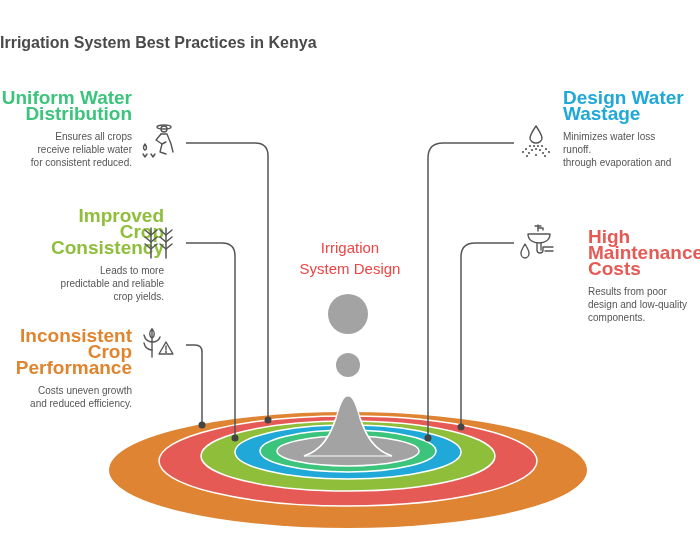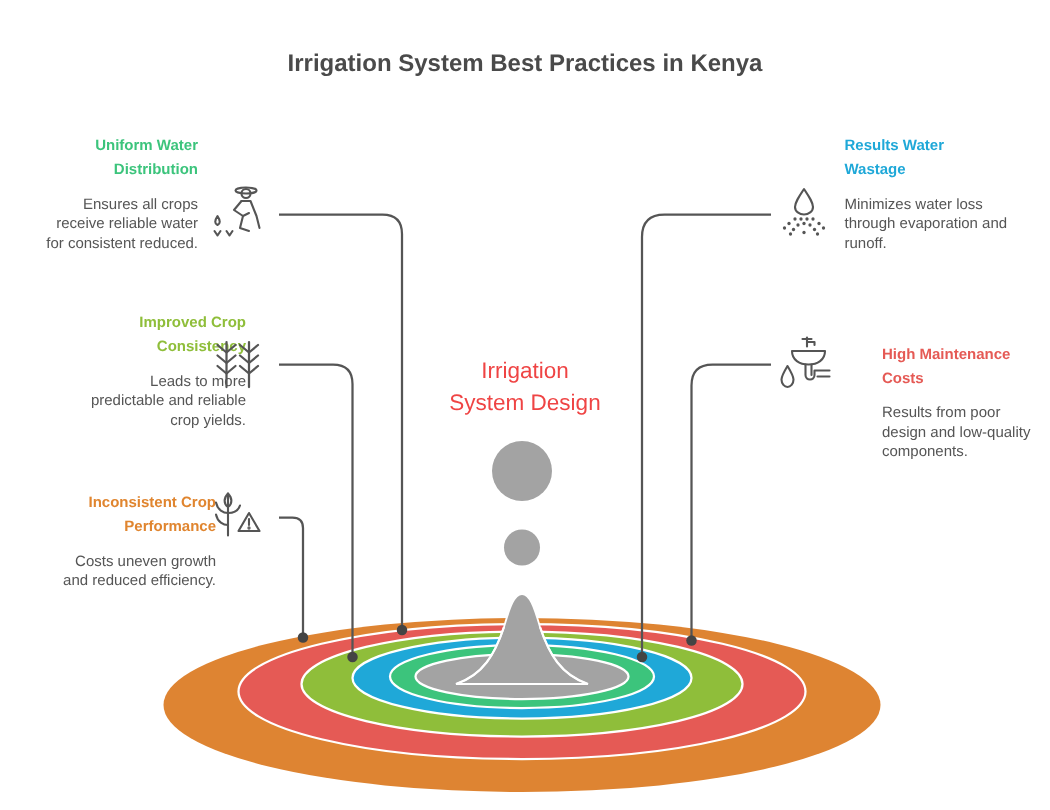--- a/index.html
+++ b/index.html
@@ -1,21 +1,21 @@
 <!DOCTYPE html>
 <html><head>
 <meta charset="utf-8">
 <style>
   html, body { margin: 0; padding: 0; background: #ffffff; }
   body { width: 700px; height: 540px; position: relative; overflow: hidden;
          font-family: "Liberation Sans", "DejaVu Sans", sans-serif; }
-  .title { position: absolute; left: 0; top: 34px; width: 700px; text-align: center;
+  .title { position: absolute; left: 0; top: 34px; width: 700px; text-align: left;
            font-size: 16px; font-weight: bold; color: #4a4a4a; }
   .block { position: absolute; }
-  .block .heading { font-size: 10px; font-weight: bold; line-height: 16px; }
+  .block .heading { font-size: 19px; font-weight: bold; line-height: 16px; }
   .block .desc { font-size: 10px; color: #555555; line-height: 13px; margin-top: 8px; }
   .left { text-align: right; }
   .right { text-align: left; }
   .center-label { position: absolute; left: 270px; top: 237px; width: 160px; text-align: center;
                   font-size: 15px; color: #ef4444; line-height: 21px; }
   svg.art { position: absolute; left: 0; top: 0; }
   .icon { position: absolute; width: 40px; height: 40px; }
 </style>
 </head>
 <body>
@@ -83,40 +83,40 @@
     <div>Improved Crop</div>
     <div>Consistency</div>
   </div>
   <div class="desc">
     <div>Leads to more</div>
     <div>predictable and reliable</div>
     <div>crop yields.</div>
   </div>
 </div>
 
-<div class="block left" style="left:0; top:328px; width:132px;margin-left:12px;">
+<div class="block left" style="left:0; top:328px; width:132px;">
   <div class="heading" style="color:#e0852f;">
     <div>Inconsistent Crop</div>
     <div>Performance</div>
   </div>
   <div class="desc">
     <div>Costs uneven growth</div>
     <div>and reduced efficiency.</div>
   </div>
 </div>
 
 <div class="block right" style="left:563px; top:90px; width:135px;">
   <div class="heading" style="color:#1fa8d8;">
-    <div>Results Water</div>
+    <div>Design Water</div>
     <div>Wastage</div>
   </div>
   <div class="desc">
     <div>Minimizes water loss</div>
+    <div>runoff.</div>
     <div>through evaporation and</div>
-    <div>runoff.</div>
   </div>
 </div>
 
 <div class="block right" style="left:563px; top:229px; width:135px;margin-left:25px;">
   <div class="heading" style="color:#e55a55;">
     <div>High Maintenance</div>
     <div>Costs</div>
   </div>
   <div class="desc">
     <div>Results from poor</div>

